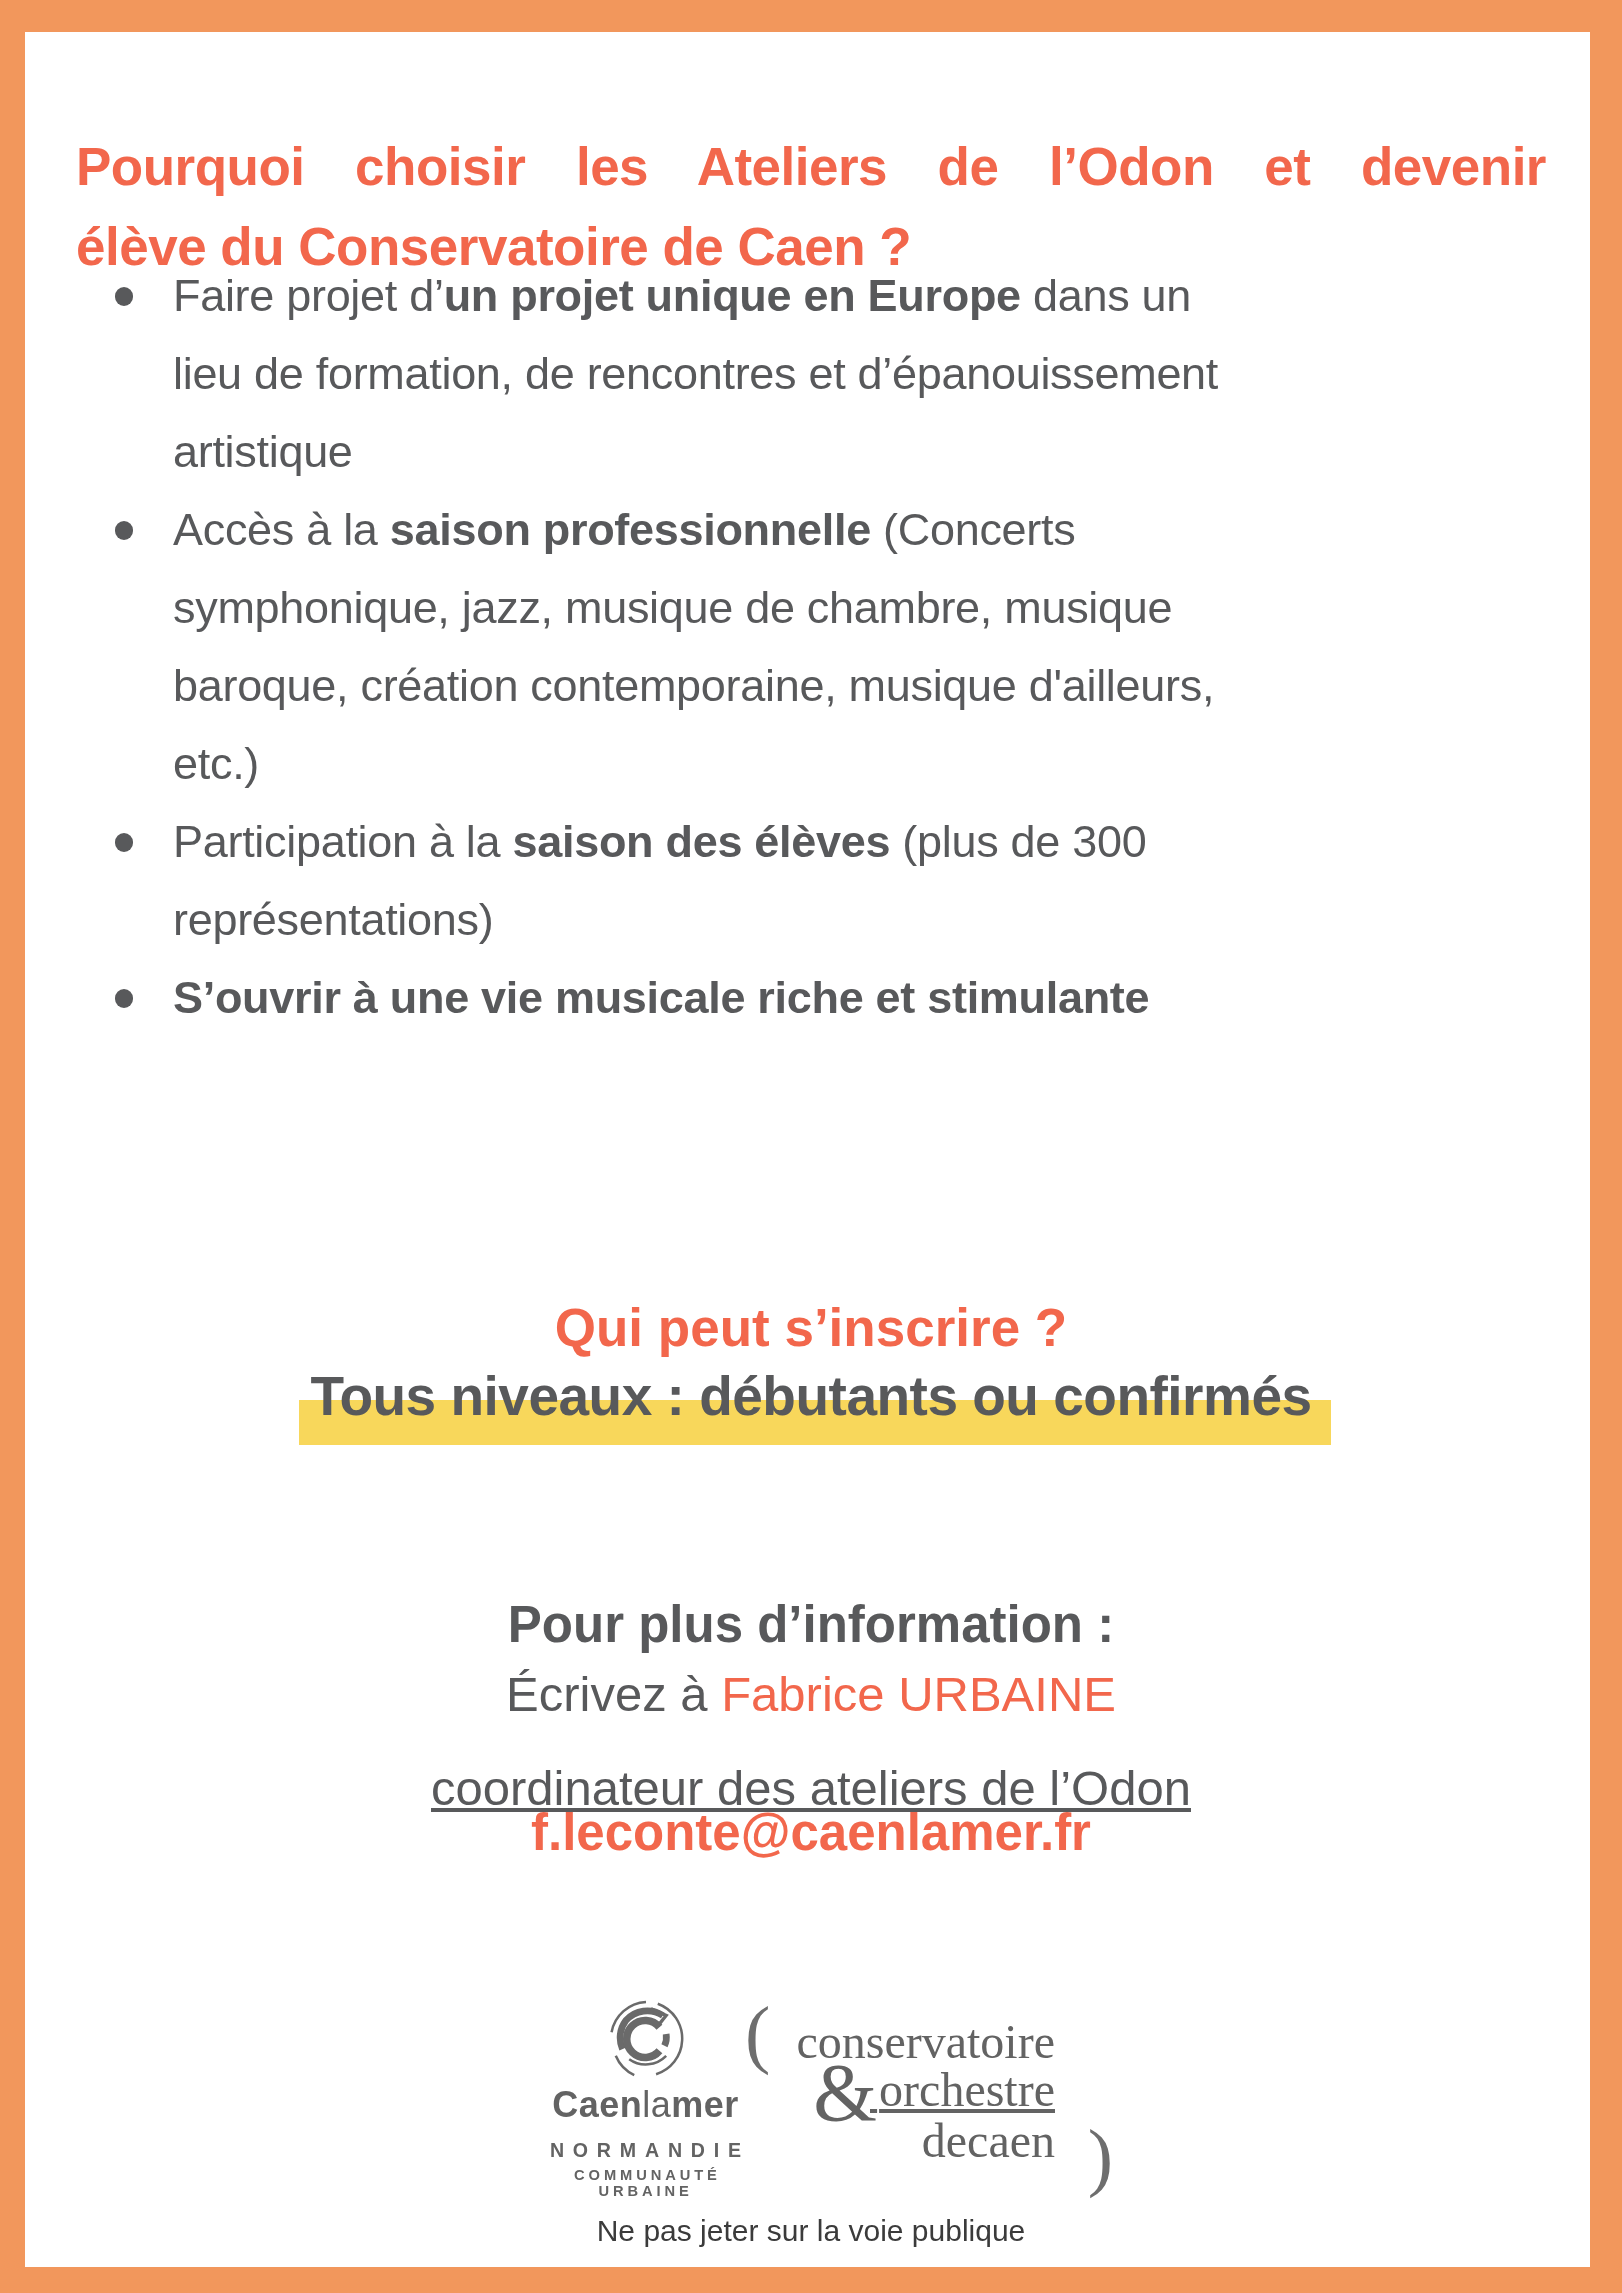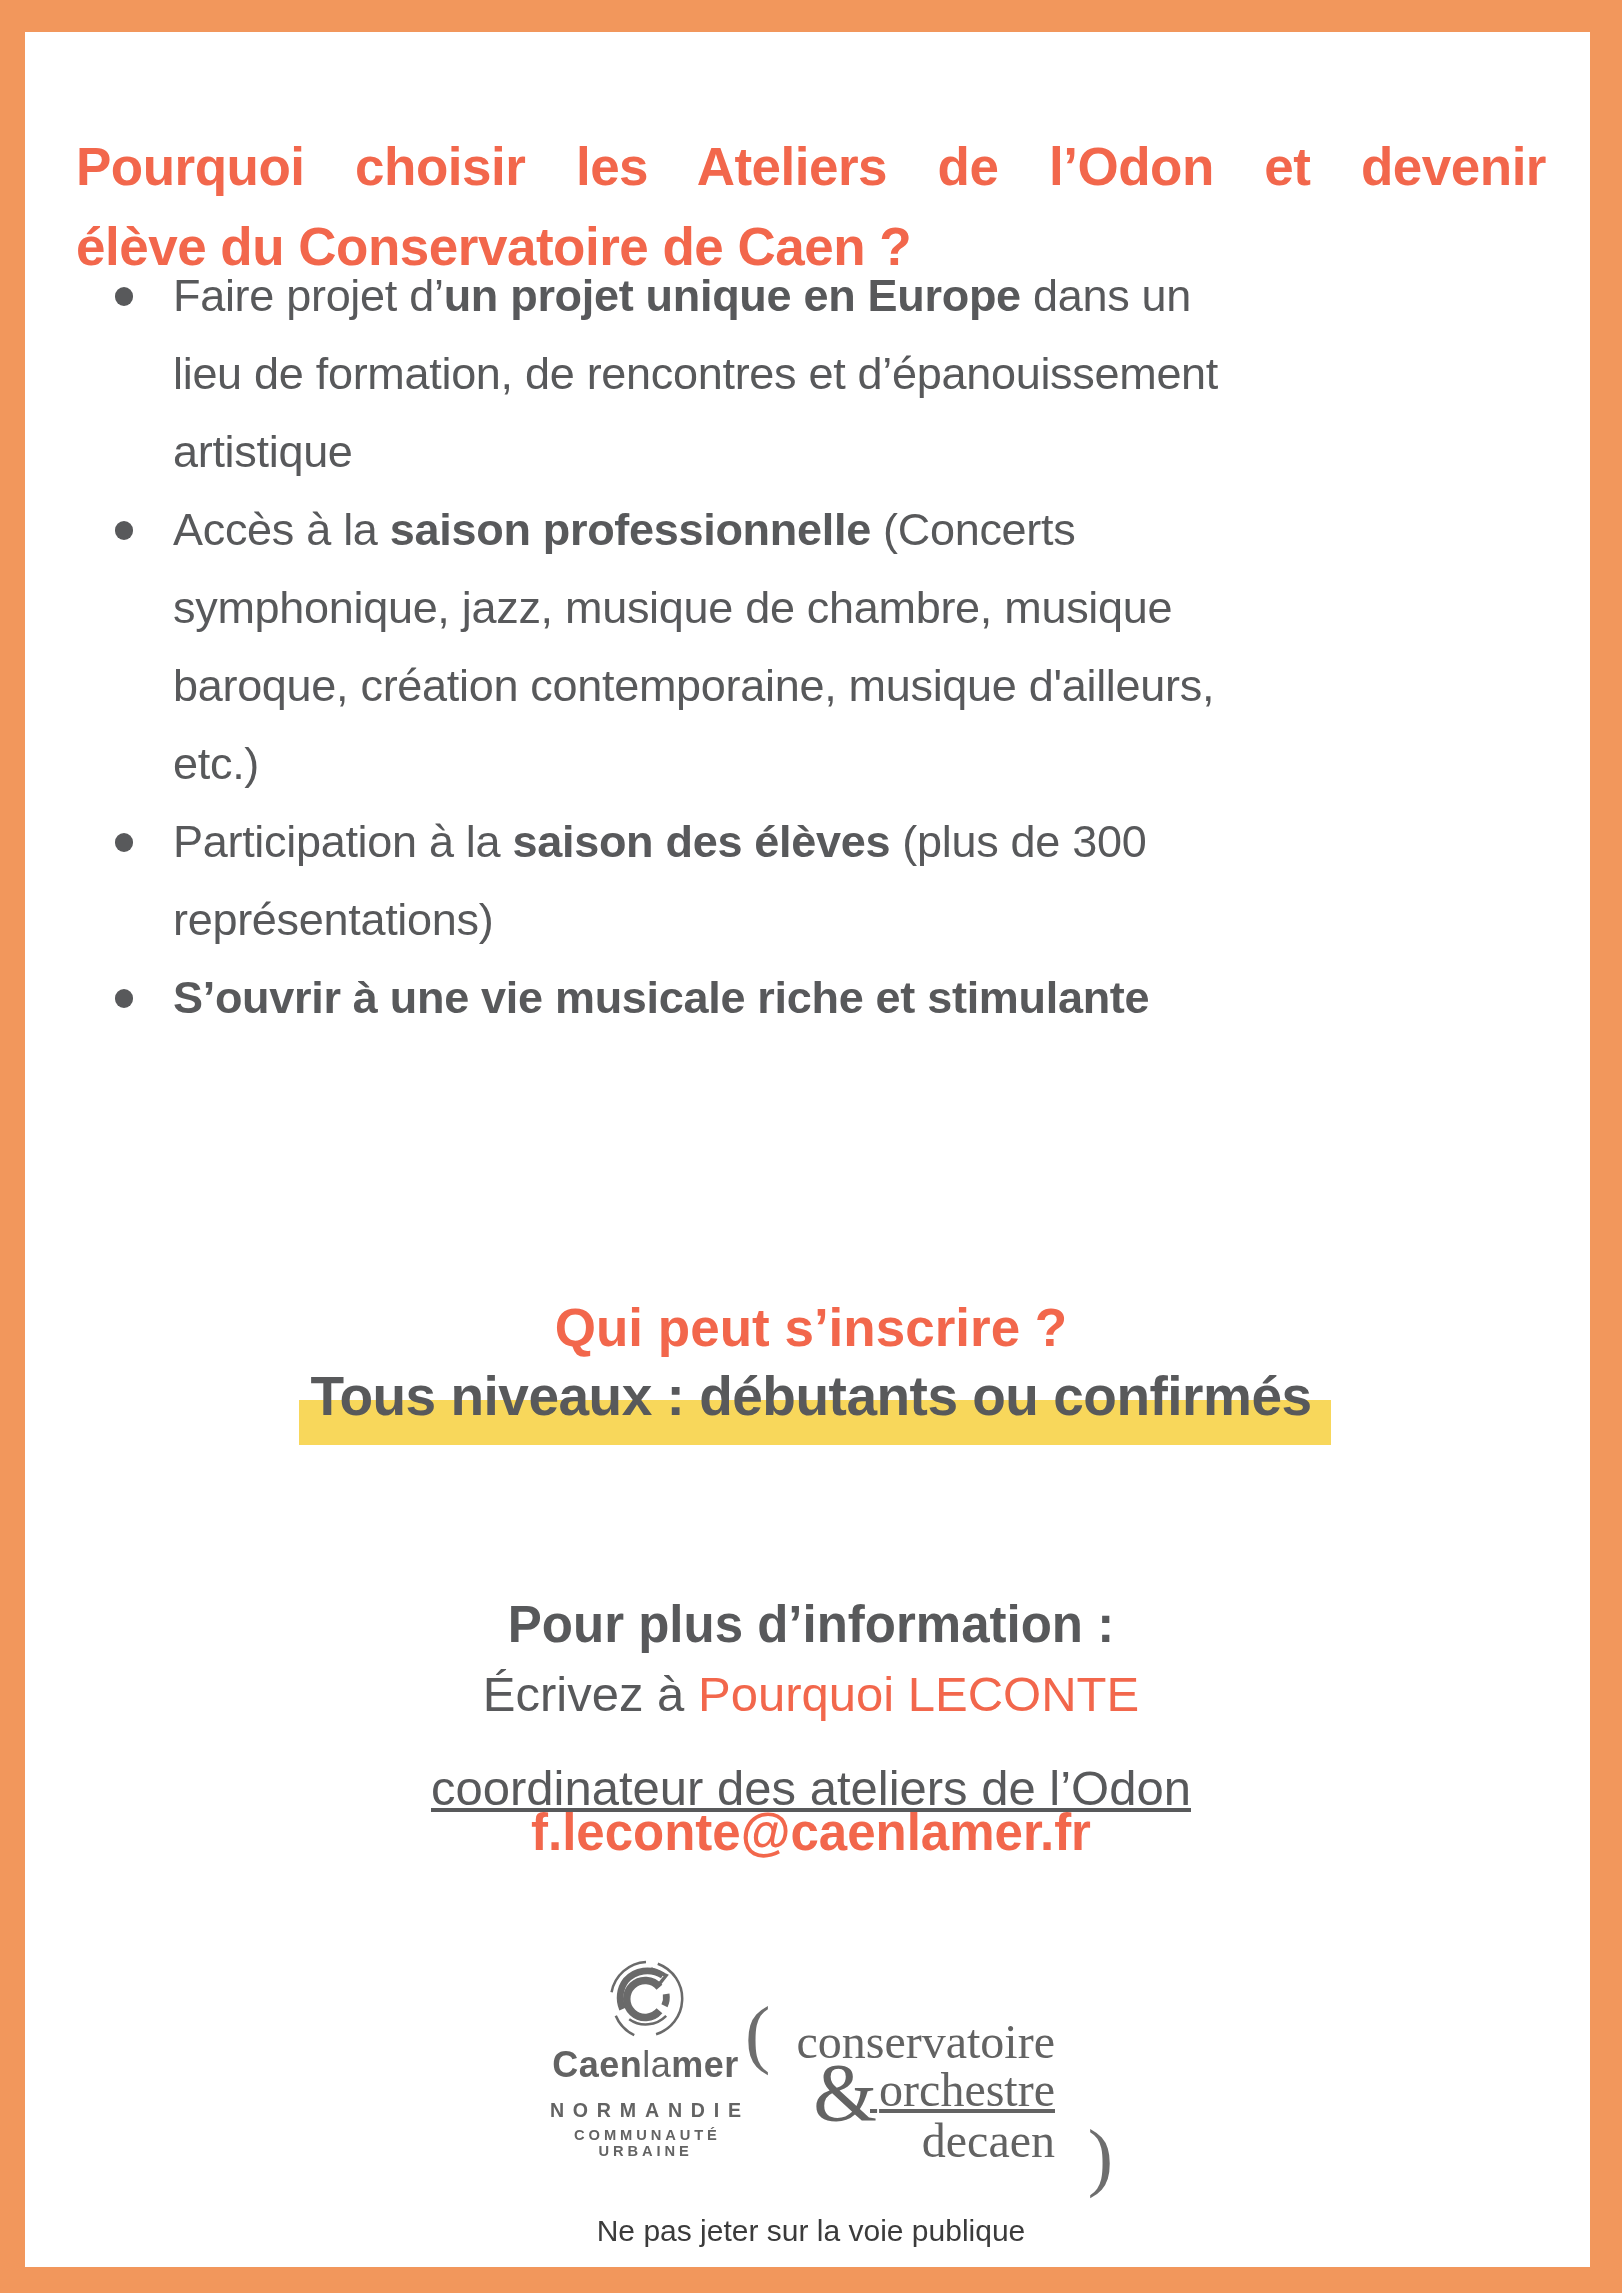--- a/index.html
+++ b/index.html
@@ -113,21 +113,21 @@
   }
   .contact-heading { top: 1592px; font-weight: bold; font-size: 51px; }
   .contact-write   { top: 1662px; }
   .contact-role    { top: 1756px; text-decoration: underline; }
   .contact-email   { top: 1800px; font-weight: bold; font-size: 51px; color: var(--accent-orange); }
   .contact-write .name { color: var(--accent-orange); }
 
   
   .caenlamer {
     position: absolute;
-    left: 529px; top: 1956px; width: 233px;
+    left: 529px; top: 1996px; width: 233px;
     text-align: center;
     color: var(--logo-gray);
   }
   .caenlamer .mark { display: block; margin: 0 auto 2px auto; }
   .caenlamer .name { font-size: 36px; font-weight: bold; letter-spacing: 0.5px; }
   .caenlamer .name .lt { font-weight: normal; }
   .caenlamer .sub1 { font-size: 19.6px; font-weight: bold; letter-spacing: 8.8px; margin-top: 13px; text-indent: 8.8px; }
   .caenlamer .sub2 { font-size: 14.7px; font-weight: bold; letter-spacing: 3.9px; margin-top: 4.9px; text-indent: 3.9px; }
 
   .conservatoire {
@@ -187,21 +187,21 @@
 représentations)</span></li>
       <li><span class="b">S’ouvrir à une vie musicale riche et stimulante</span></li>
     </ul>
 
   <div class="enroll-heading">Qui peut s’inscrire ?</div>
   <div class="enroll-highlight-row">
     <span class="hl">Tous niveaux : débutants ou confirmés</span>
   </div>
 
   <div class="contact-line contact-heading">Pour plus d’information :</div>
-  <div class="contact-line contact-write"><span>Écrivez à </span><span class="name">Pourquoi LECONTE</span></div>
+  <div class="contact-line contact-write"><span>Écrivez à </span><span class="name">Fabrice URBAINE</span></div>
   <div class="contact-line contact-role">coordinateur des ateliers de l’Odon</div>
   <div class="contact-line contact-email">f.leconte@caenlamer.fr</div>
 
   <div class="caenlamer">
     <svg class="mark" width="84" height="86" viewBox="0 0 100 100" aria-hidden="true">
       <g fill="none" stroke="#6a6a6a">
         <path d="M 50 6 A 44 44 0 0 0 9 42" stroke-width="3"></path>
         <path d="M 64 8 A 44 44 0 0 1 93 52 A 44 44 0 0 1 62 92" stroke-width="3"></path>
         <path d="M 36 93 A 44 44 0 0 1 14 70" stroke-width="3"></path>
         <path d="M 70 22 A 34 34 0 0 0 26 28 A 34 34 0 0 0 22 62" stroke-width="8"></path>

